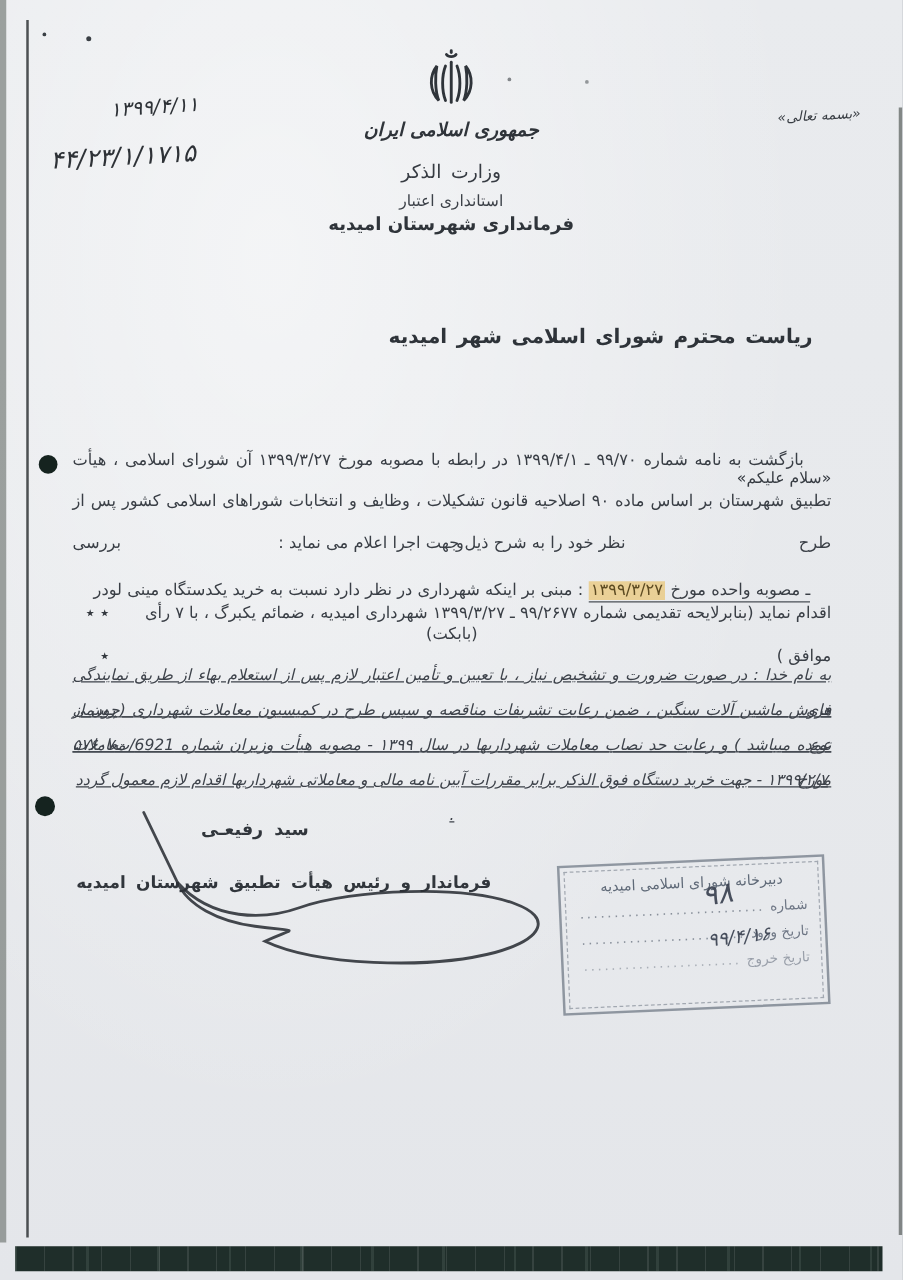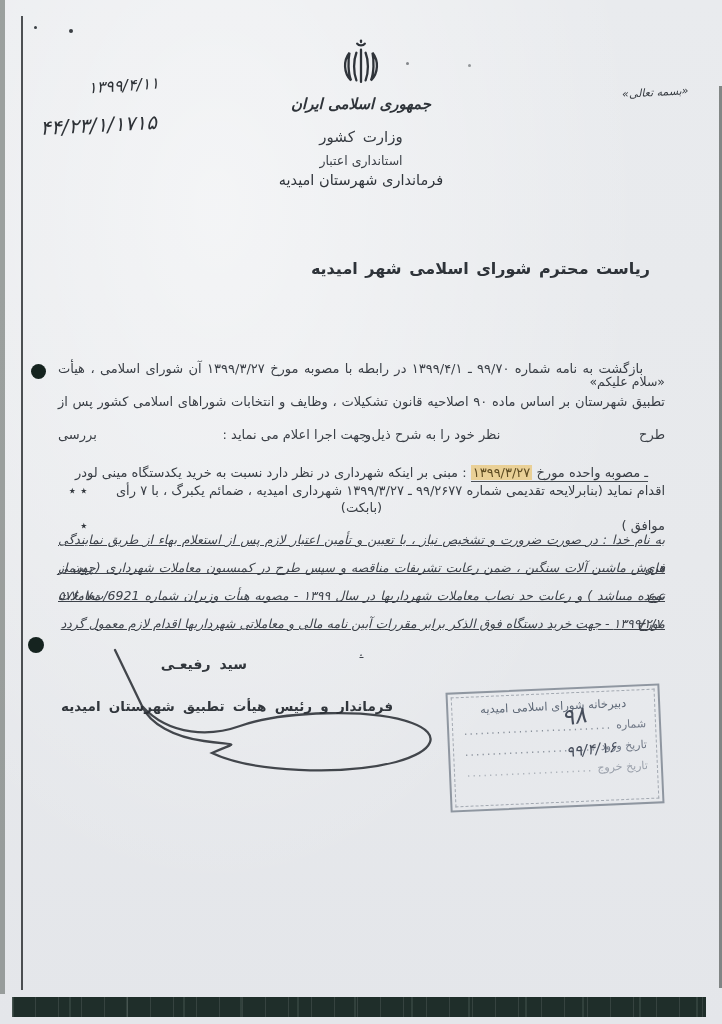--- a/index.html
+++ b/index.html
@@ -26,21 +26,21 @@
       repeating-linear-gradient(90deg, rgba(255,255,255,.10) 0 1px, rgba(0,0,0,0) 1px 23px),
       repeating-linear-gradient(90deg, rgba(180,200,190,.12) 0 2px, rgba(0,0,0,0) 2px 57px),
       #1f2e2a;
   }
   
   .letterhead { position:absolute; left:0; right:0; top:34px; text-align:center; direction:rtl; }
   .emblem { display:block; margin:0 auto; }
   .lh-country { margin-top:5px; font-size:15px; font-weight:bold; font-style:italic; letter-spacing:.5px; color:#2f343a; }
   .lh-ministry { margin-top:15px; font-size:15px; color:#363b42; word-spacing:3px; }
   .lh-province { margin-top:7px; font-size:12.5px; color:#3c4148; }
-  .lh-county { margin-top:4px; font-size:14.5px; font-weight:normal; color:#2f343a; letter-spacing:.3px; }
+  .lh-county { margin-top:4px; font-size:14.5px; font-weight:bold; color:#2f343a; letter-spacing:.3px; }
   
   .hand { position:absolute; font-style:italic; color:#2e3237; direction:ltr; }
   .hand-date { left:88px; top:76px; font-size:16px; letter-spacing:1.5px; transform:rotate(-4deg); }
   .hand-number { left:40px; top:113px; font-size:20px; letter-spacing:2px; transform:rotate(-3deg); font-weight:500; }
   .slogan { position:absolute; right:34px; top:86px; font-size:11px; font-style:italic; color:#383d43; transform:rotate(-3deg); direction:rtl; }
   
   .recipient { position:absolute; right:72px; top:259px; direction:rtl; font-size:16px; font-weight:bold; color:#2e3339; word-spacing:2px; }
   .greeting { position:absolute; right:57px; top:332px; direction:rtl; font-size:12.5px; color:#363b42;margin-top:42px; }
   .block { position:absolute; right:57px; left:58px; direction:rtl; color:#393e45; }
   .b1 { top:352px; font-size:13px; }
@@ -97,21 +97,21 @@
         <path d="M25,8 C27,11 33,11 35,8"></path>
         <path d="M30,4 L30,6"></path>
         <path d="M30,16 L30,58"></path>
         <path d="M24,20 C20,30 20,46 24,56"></path>
         <path d="M36,20 C40,30 40,46 36,56"></path>
         <path d="M15,20 C7,30 7,46 17,56 C13,46 13,30 15,20 Z"></path>
         <path d="M45,20 C53,30 53,46 43,56 C47,46 47,30 45,20 Z"></path>
       </g>
     </svg>
     <div class="lh-country">جمهوری اسلامی ایران</div>
-    <div class="lh-ministry">وزارت کشور</div>
+    <div class="lh-ministry">وزارت الذکر</div>
     <div class="lh-province">استانداری اعتبار</div>
     <div class="lh-county">فرمانداری شهرستان امیدیه</div>
   </div>
 
   <div class="hand hand-date">۱۳۹۹/۴/۱۱</div>
   <div class="hand hand-number">۴۴/۲۳/۱/۱۷۱۵</div>
 
   <div class="slogan">«بسمه تعالی»</div>
 
   <div class="recipient">ریاست محترم شورای اسلامی شهر امیدیه</div>

